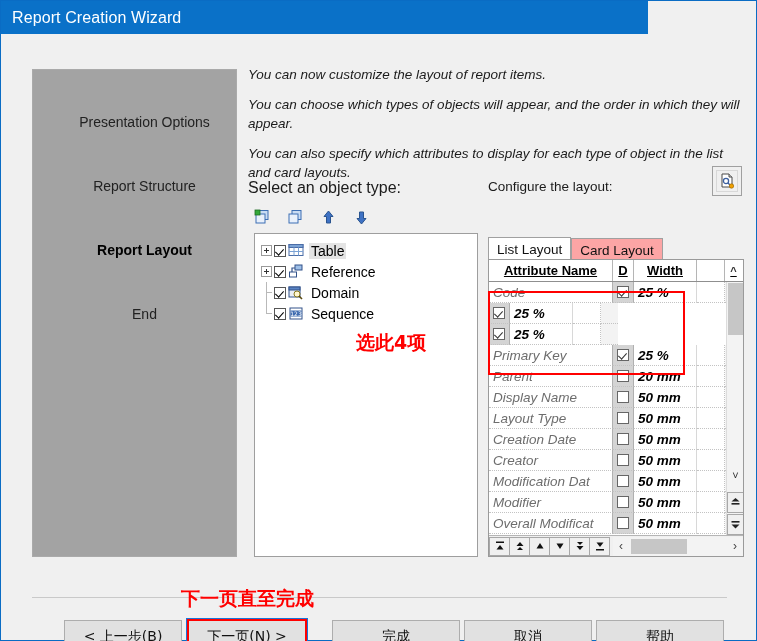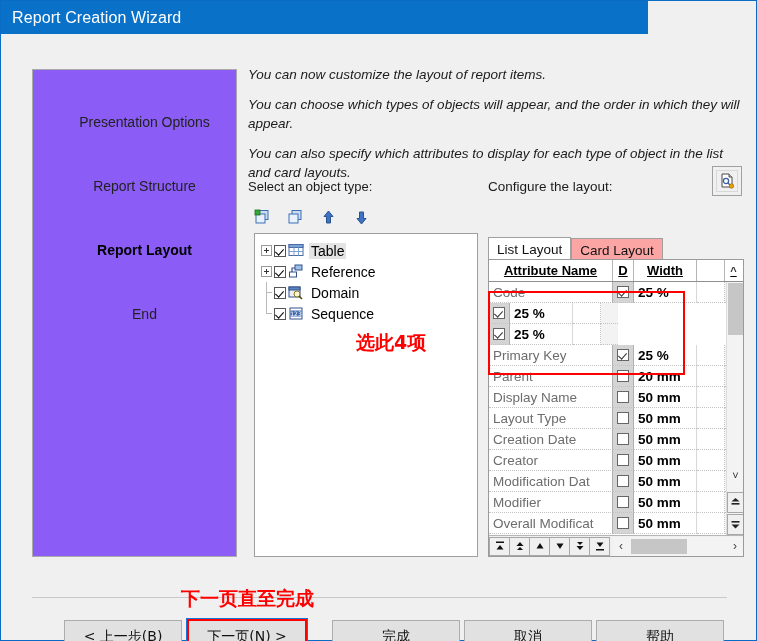--- a/index.html
+++ b/index.html
@@ -33,21 +33,21 @@
   .client {
     position: absolute; left: 0; top: 33px;
     width: 755px; height: 606px;
     background: #f0f0f0;
   }
 
   
   .steps-panel {
     position: absolute; left: 31px; top: 35px;
     width: 205px; height: 488px;
-    background: #8b5cf6;
+    background: #a3a3a3;
     border: 1px solid #aaaaaa;
     display: flex; flex-direction: column;
     align-items: center;
     padding-top: 44px;
     padding-left: 20px;
   }
   .step {
     font-size: 14px; color: #222;
     margin-bottom: 48px;
     text-align: center;
@@ -59,21 +59,21 @@
     position: absolute; left: 247px; top: 31px;
     width: 498px;
     font-size: 13.5px; color: #1b1b1b;
     line-height: 19px;
   }
   .intro p { margin: 0 0 11px 0; font-style: italic; }
 
   
   .lbl-select {
     position: absolute; left: 247px; top: 145px;
-    font-size: 13px; color: #1b1b1b;
+    font-size: 16px; color: #1b1b1b;
   }
   .lbl-config {
     position: absolute; left: 487px; top: 145px;
     font-size: 13.5px; color: #1b1b1b;
   }
 
   
   .preview-btn {
     position: absolute; left: 711px; top: 132px;
     width: 30px; height: 30px;
@@ -187,21 +187,21 @@
   }
   .gh { display: flex; align-items: center; justify-content: center;
         border-right: 1px solid #b5b5b5; height: 100%; text-decoration: underline; }
   .gh.c1 { width: 124px; }
   .gh.c2 { width: 21px; }
   .gh.c3 { width: 63px; }
   .gh.c4 { width: 28px; }
   .gh.c5 { width: 17px; border-right: none; }
   .chev { font-size: 11px; color: #333; }
 
-  .grid-body { height: 253px; overflow: hidden; position: relative; }
+  .grid-body { height: 253px; overflow: hidden; position: relative; font-style: italic; }
   .grow { display: flex; height: 21px; font-size: 13.5px; color: #6d6d6d; }
   .gc { display: flex; align-items: center; height: 100%;
         border-right: 1px dotted #c3c3c3; border-bottom: 1px dotted #c3c3c3; }
   .gc.c1 { width: 124px; padding-left: 4px; overflow: hidden; white-space: nowrap;
            border-right: 1px solid #b0b0b0; }
   .gc.c2 { width: 21px; justify-content: center; background: #d4d4d4;
            border-right: 1px solid #b0b0b0; }
   .gc.c3 { width: 63px; padding-left: 4px; color: #000; font-weight: 600;
            border-right: 1px solid #d8d8d8; }
   .gc.c4 { width: 28px; }

